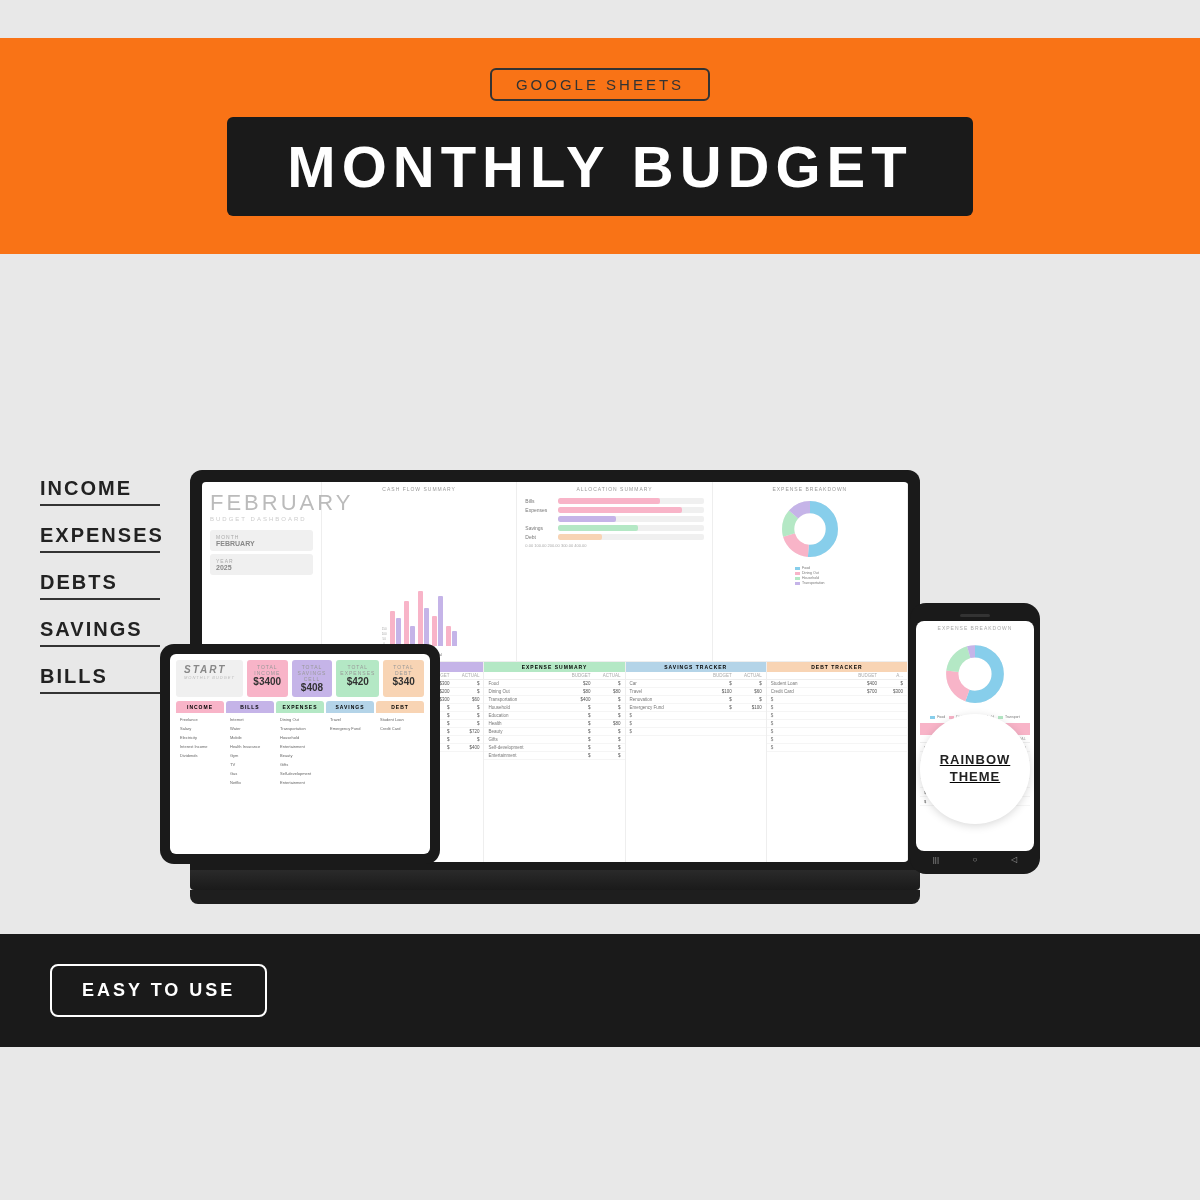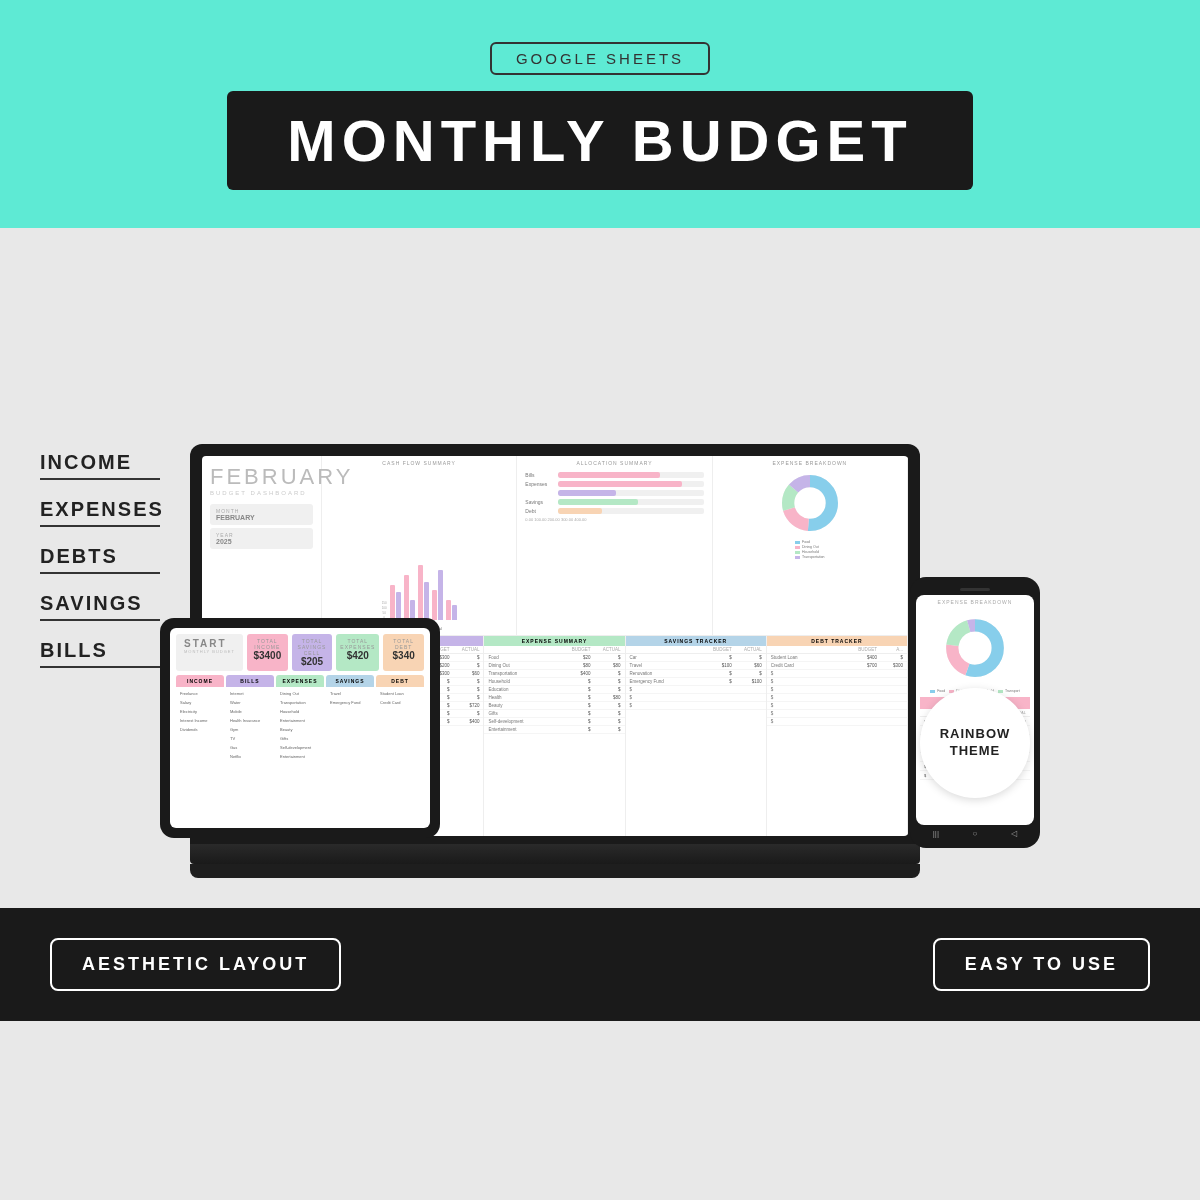--- a/index.html
+++ b/index.html
@@ -5,23 +5,24 @@
     * { margin: 0; padding: 0; box-sizing: border-box; }
     body {
       width: 1200px;
       height: 1200px;
       overflow: hidden;
       font-family: 'Arial', sans-serif;
       background: #e8e8e8;
     }
 
     .top-section {
-      background: #5eead4;
-      padding: 42px 60px 20px;
+      background: #f97316;
+      padding: 30px 60px 20px;
       text-align: center;
+      margin-top: 38px;
     }
 
     .google-sheets-badge {
       display: inline-block;
       border: 2px solid #333;
       border-radius: 6px;
       padding: 6px 24px;
       font-size: 15px;
       letter-spacing: 3px;
       font-weight: 500;
@@ -225,20 +226,21 @@
       height: 110px;
       background: white;
       border-radius: 50%;
       display: flex;
       flex-direction: column;
       align-items: center;
       justify-content: center;
       text-align: center;
       z-index: 10;
       box-shadow: 0 2px 8px rgba(0,0,0,0.15);
+      text-decoration: underline;
     }
 
     .rainbow-badge-text {
       font-size: 13px;
       font-weight: 800;
       letter-spacing: 1px;
       line-height: 1.3;
       color: #222;
     }
 
@@ -371,20 +373,21 @@
     .tablet-header {
       display: flex;
       gap: 4px;
       margin-bottom: 4px;
     }
 
     .tablet-title-box {
       padding: 4px 8px;
       background: #f0f0f0;
       border-radius: 3px;
+      font-style: italic;
     }
 
     .tablet-start {
       font-size: 10px;
       font-weight: 700;
       letter-spacing: 2px;
       color: #888;
     }
 
     .tablet-stat-box {
@@ -925,21 +928,21 @@
               <div class="tablet-title-box">
                 <div class="tablet-start">START</div>
                 <div style="font-size:4px;color:#bbb;letter-spacing:1px;">MONTHLY BUDGET</div>
               </div>
               <div class="tablet-stat-box" style="background:#f8b4c8;">
                 <div class="tablet-stat-label">TOTAL INCOME</div>
                 <div class="tablet-stat-val">$3400</div>
               </div>
               <div class="tablet-stat-box" style="background:#c5b4e8;">
                 <div class="tablet-stat-label">TOTAL SAVINGS CELL</div>
-                <div class="tablet-stat-val">$205</div>
+                <div class="tablet-stat-val">$408</div>
               </div>
               <div class="tablet-stat-box" style="background:#b4e8c5;">
                 <div class="tablet-stat-label">TOTAL EXPENSES</div>
                 <div class="tablet-stat-val">$420</div>
               </div>
               <div class="tablet-stat-box" style="background:#f8d4b4;">
                 <div class="tablet-stat-label">TOTAL DEBT</div>
                 <div class="tablet-stat-val">$340</div>
               </div>
             </div>
@@ -1084,15 +1087,14 @@
     </div>
 
   </div>
 
   <div style="width:130px;flex-shrink:0;display:flex;flex-direction:column;align-items:center;justify-content:flex-start;padding-top:10px;">
   </div>
 
 </div>
 
 <div class="bottom-section">
-  <div class="feature-badge">AESTHETIC LAYOUT</div>
   <div class="feature-badge">EASY TO USE</div>
 </div>
 
 </body></html>

